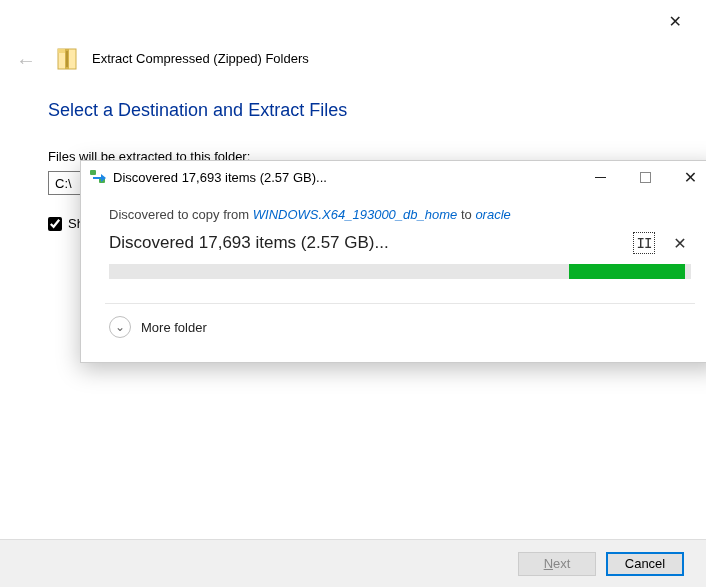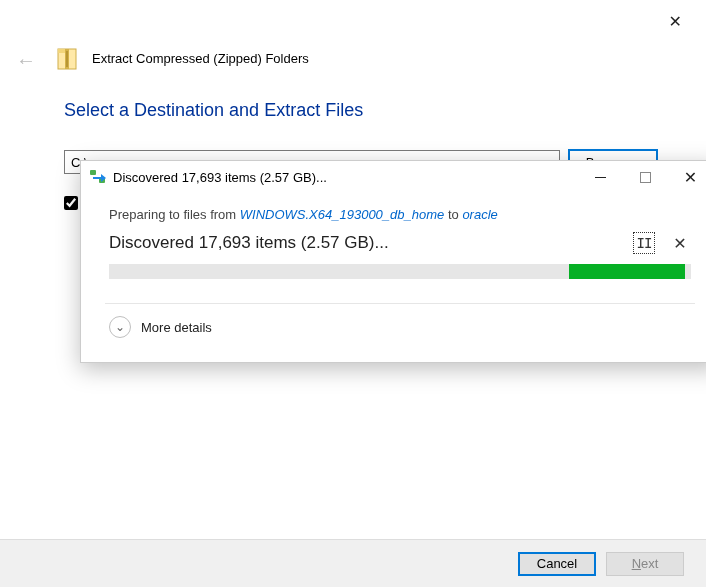--- a/index.html
+++ b/index.html
@@ -38,21 +38,21 @@
     font-size: 20px;
     color: #bbb;
     padding: 2px 6px;
   }
   .zip-icon-wrap {
     width: 22px; height: 28px;
     position: relative;
   }
   .zip-icon-wrap svg { width: 100%; height: 100%; }
   .wizard-title { font-size: 13px; color: #000000; }
-  .wizard-body { padding: 20px 48px 0 64px; }
+  .wizard-body { padding: 20px 48px 0 48px; }
   .wizard-heading { color: #003399; font-size: 18px; font-weight: 400; margin-bottom: 28px; }
   .instruction { font-size: 13px; margin-bottom: 6px; color: #000; }
   .path-row { display: flex; gap: 8px; align-items: center; margin-bottom: 20px; }
   .path-input {
     flex: 1;
     border: 1px solid #7a7a7a;
     padding: 4px 6px;
     font-size: 13px;
     height: 24px;
     font-family: inherit;
@@ -170,33 +170,34 @@
         <rect x="2" y="5" width="9" height="4" fill="#f2d57a"></rect>
         <rect x="9" y="5" width="4" height="20" fill="#d4b24a"></rect>
         <line x1="11" y1="7" x2="11" y2="23" stroke="#9c7a1f" stroke-width="1"></line>
       </svg>
     </div>
     <div class="wizard-title">Extract Compressed (Zipped) Folders</div>
   </div>
 
   <div class="wizard-body">
     <div class="wizard-heading">Select a Destination and Extract Files</div>
+    <div class="instruction">Files will be extracted to this folder:</div>
     <div class="path-row">
       <input class="path-input" type="text" value="C:\" style="">
       <button class="browse-btn">Browse...</button>
     </div>
     <label class="checkbox-row">
       <input type="checkbox" checked="" style="">
       <span>Show extracted files when complete</span>
     </label>
   </div>
 
   <div class="footer">
+    <button class="btn next" disabled=""><span class="uline">N</span><span>ext</span></button>
     <button class="btn cancel">Cancel</button>
-    <button class="btn next" disabled=""><span class="uline">N</span><span>ext</span></button>
   </div>
 </div>
 
 <div class="progress-dialog">
   <div class="pd-titlebar">
     <svg class="pd-icon" viewBox="0 0 18 18">
       <rect x="1" y="2" width="6" height="5" fill="#4caf50" rx="1"></rect>
       <rect x="10" y="10" width="6" height="5" fill="#4caf50" rx="1"></rect>
       <path d="M4 9 L12 9 L12 6 L17 10 L12 14 L12 11 L4 11 Z" fill="#1e88e5"></path>
     </svg>
@@ -207,29 +208,29 @@
     <div class="pd-winbtn">
         <span class="max"></span>
       </div>
     <div class="pd-winbtn">
         <span class="cls">✕</span>
       </div>
   </div>
 
   <div class="pd-body">
     <div class="prep-row">
-      <span>Preparing to files from </span><span class="link">WINDOWS.X64_193000_db_home</span><span> to </span><span class="link">oracle</span>
+      <span>Discovered to copy from </span><span class="link">WINDOWS.X64_193000_db_home</span><span> to </span><span class="link">oracle</span>
     </div>
     <div class="status-row">
       <div class="status-text">Discovered 17,693 items (2.57 GB)...</div>
       <div class="pause-btn">II</div>
       <div class="cancel-x">✕</div>
     </div>
     <div class="progress-bar">
       <div class="progress-fill" id="pfill" style="left: 79%; width: 20%;"></div>
     </div>
     <hr class="pd-sep">
     <div class="more-row">
       <div class="chev-circle">⌄</div>
-      <div class="more-label">More details</div>
+      <div class="more-label">More folder</div>
     </div>
   </div>
 </div>
 
 </body></html>

